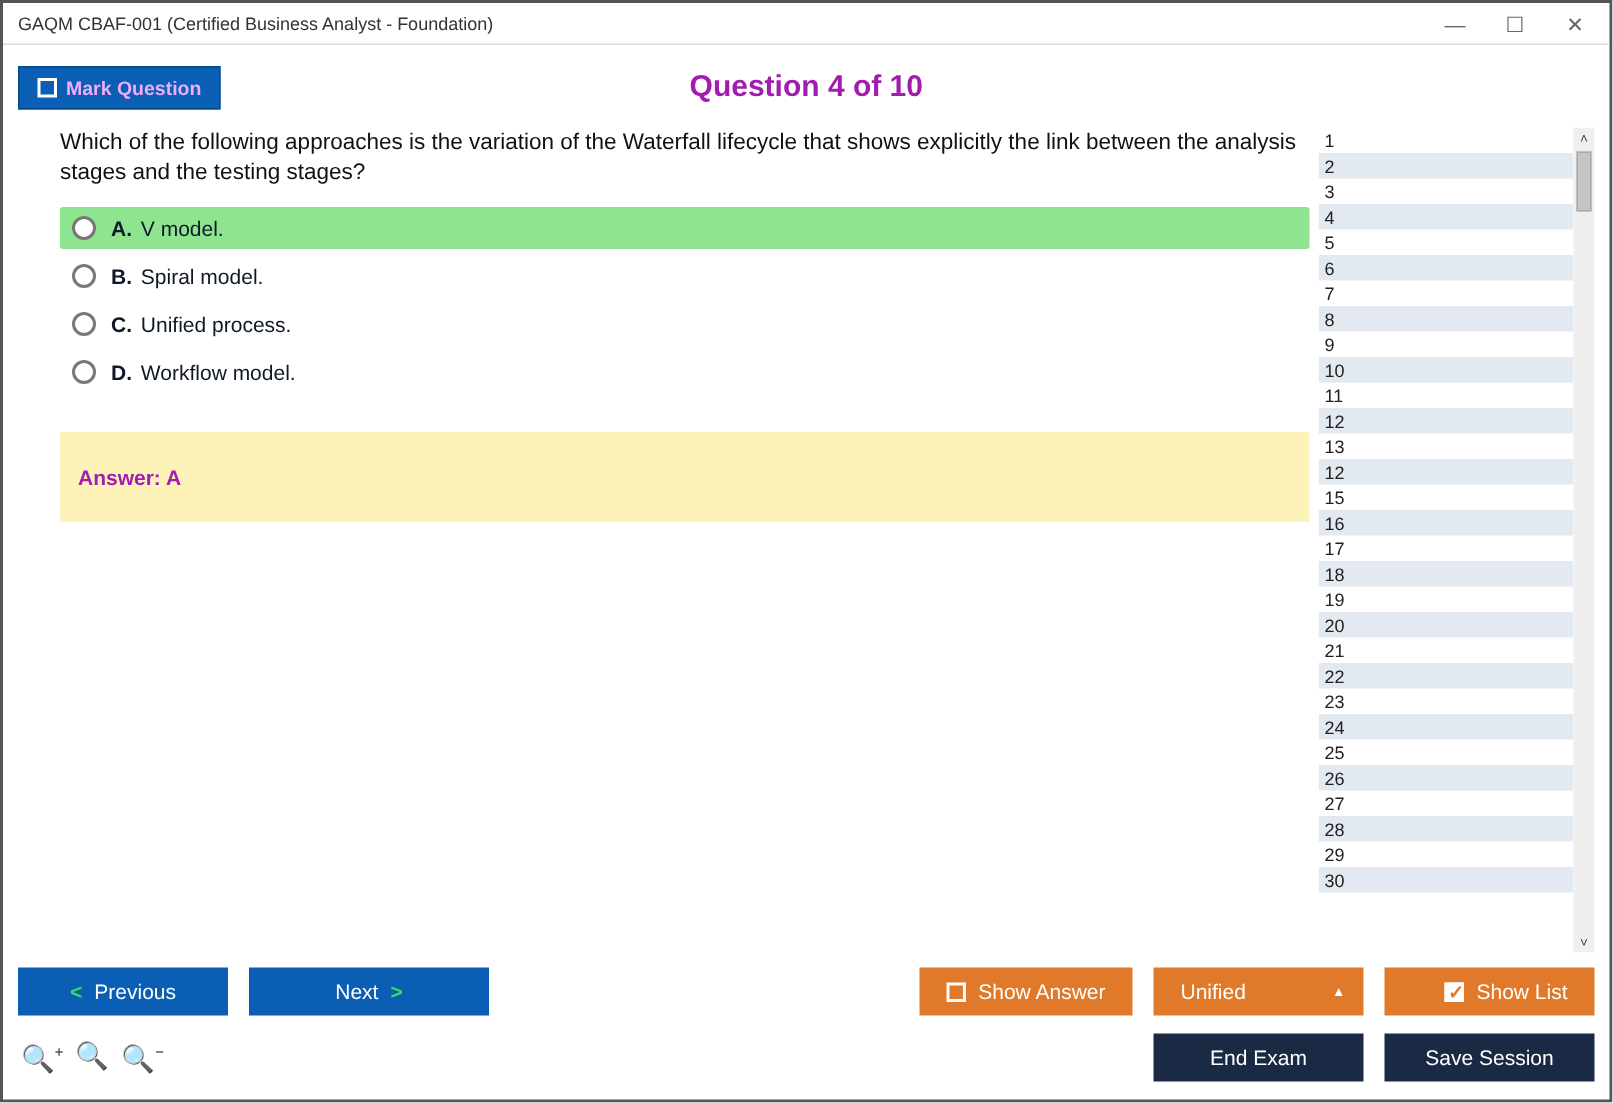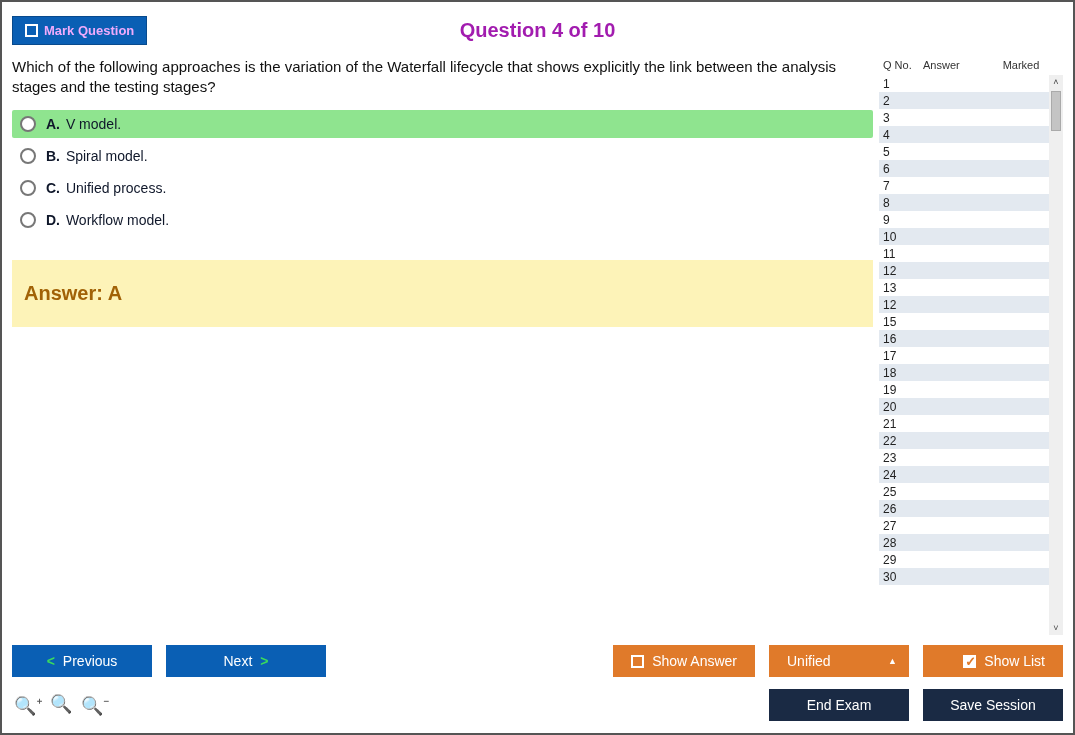--- a/index.html
+++ b/index.html
@@ -25,39 +25,39 @@
     background: #0a5fb4; color: #f0abfc; font-weight: bold; font-size: 13px;
     padding: 6px 12px; display: inline-flex; align-items: center; gap: 6px;
     border: 1px solid #084a8d; cursor: pointer;
   }
   .mark-btn .box { width: 13px; height: 13px; border: 2px solid #fff; background: transparent; }
   .qtitle {
     position: absolute; left: 50%; transform: translateX(-50%);
     font-size: 20px; font-weight: bold; color: #a21caf;
   }
   .body {
-    flex: 1; display: flex; padding: 8px 10px 0 10px; overflow: hidden; gap: 6px;
+    flex: 1; display: flex; padding: 8px 10px 0 10px; overflow: hidden; gap: 6px; margin-left: 28px;
   }
   .main-col { flex: 1; display: flex; flex-direction: column; }
   .question-text { font-size: 15px; color: #111; line-height: 1.35; margin-bottom: 12px; }
   .options { display: flex; flex-direction: column; }
   .opt {
     display: flex; align-items: center; gap: 10px; padding: 6px 8px;
     font-size: 14px; color: #0f172a; border-radius: 2px; cursor: pointer;
     margin-bottom: 4px;
   }
   .opt.correct { background: #8fe48f; }
   .radio {
     width: 16px; height: 16px; border: 2px solid #777; border-radius: 50%;
     flex-shrink: 0; background: #fff;
   }
   .opt .letter { font-weight: bold; margin-right: 2px; }
   .answer-box {
     margin-top: 22px; background: #fdf3b8; padding: 22px 12px;
-    font-size: 20px; font-weight: bold; color: #a16207;
+    font-size: 14px; font-weight: bold; color: #a21caf;
   }
   .side-col {
     width: 184px; display: flex; flex-direction: column; font-size: 12px;
   }
   .side-head {
     display: flex; padding: 2px 4px 4px 4px; color: #333; font-size: 11px;
   }
   .side-head .c1 { width: 40px; }
   .side-head .c2 { width: 60px; }
   .side-head .c3 { flex: 1; text-align: center; }
@@ -101,20 +101,28 @@
   .btn.review { justify-content: space-between; padding: 0 12px 0 18px; }
   .btn.review .tri { font-size: 9px; color: #fff; }
   .spacer { flex: 1; }
   .zoom-row { display: flex; gap: 8px; color: #555; font-size: 18px; padding-left: 2px; }
   .zoom-row .z { cursor: pointer; }
 </style>
 </head>
 <body>
 
 <div class="window">
+  <div class="titlebar">
+    <span>GAQM CBAF-001 (Certified Business Analyst - Foundation)</span>
+    <div class="controls">
+      <div class="ctl">—</div>
+      <div class="ctl">☐</div>
+      <div class="ctl">✕</div>
+    </div>
+  </div>
 
   <div class="header-row">
     <div class="mark-btn">
       <span class="box"></span>
       <span>Mark Question</span>
     </div>
     <div class="qtitle">Question 4 of 10</div>
   </div>
 
   <div class="body">
@@ -135,25 +143,20 @@
           </div>
           <div class="opt">
             <span class="radio"></span>
             <span><span class="letter">D.</span><span> Workflow model.</span></span>
           </div>
         </div>
       <div class="answer-box">Answer: A</div>
     </div>
 
     <div class="side-col">
-      <div class="side-head">
-        <span class="c1">Q No.</span>
-        <span class="c2">Answer</span>
-        <span class="c3">Marked</span>
-      </div>
       <div class="side-list-wrap">
         <div class="side-list" id="side-list">
             <div class="qrow">
               <span class="c1">1</span>
             </div>
             <div class="qrow alt">
               <span class="c1">2</span>
             </div>
             <div class="qrow">
               <span class="c1">3</span>

